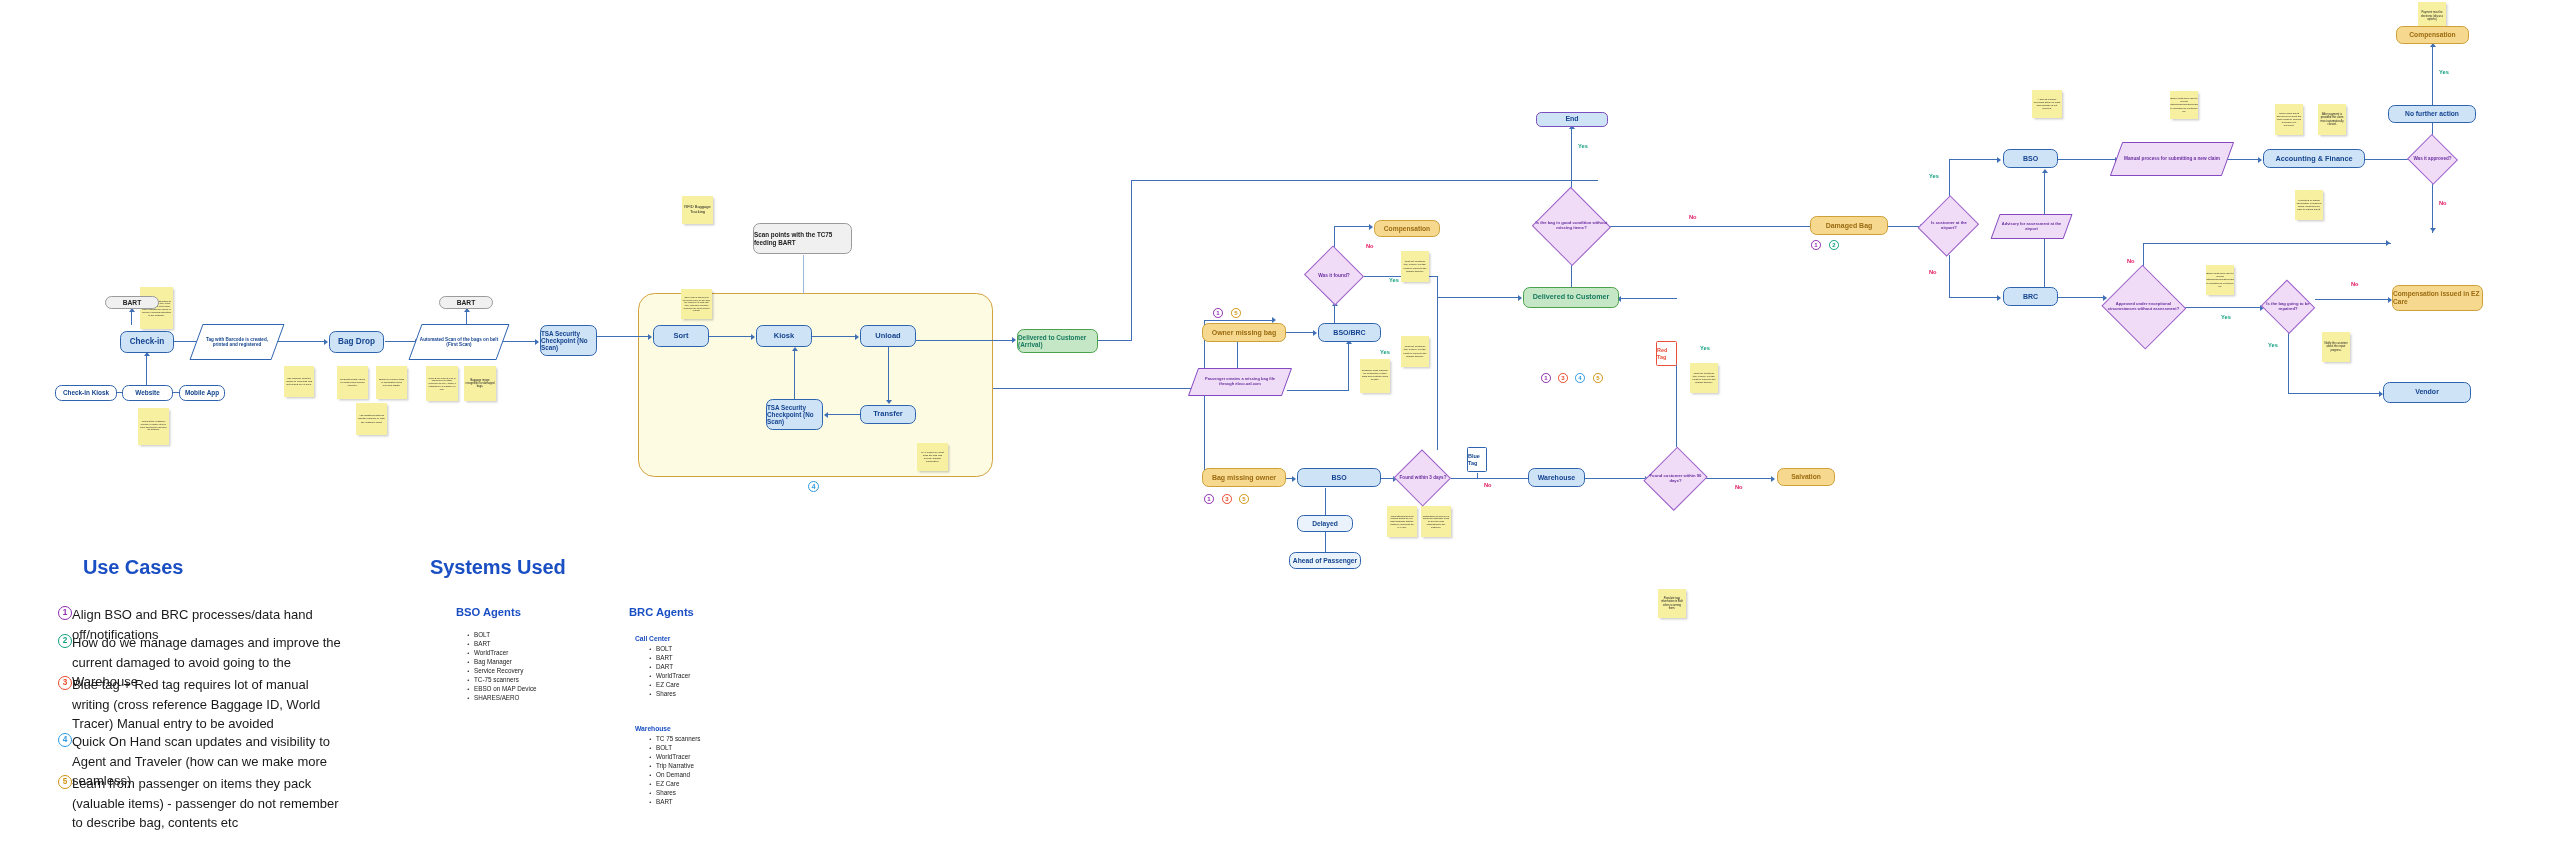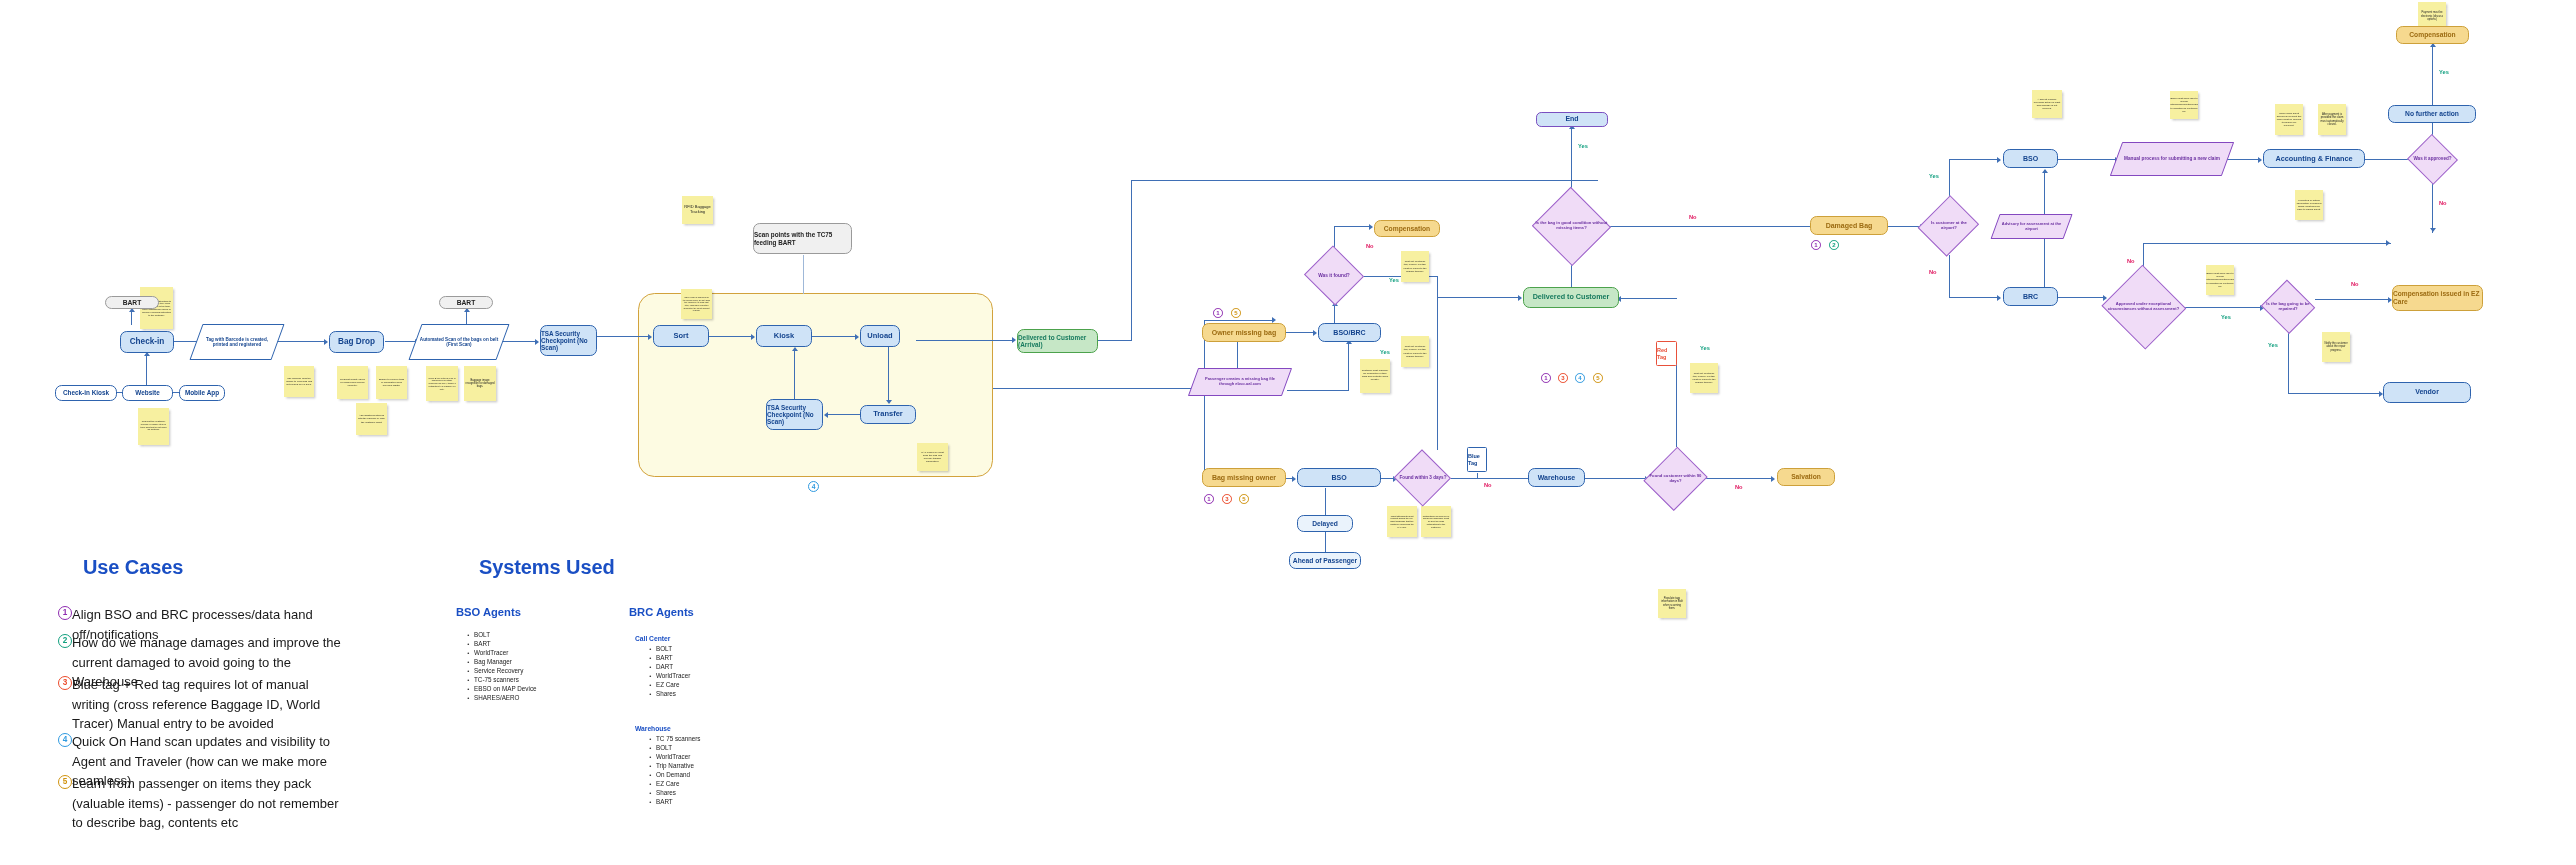--- a/index.html
+++ b/index.html
@@ -218,21 +218,21 @@
 
   <div class="sticky" style="left:682px; top:196px; width:31px; height:28px; font-size:4px;">RFID Baggage Tracking</div>
 
   <div class="node sys" style="left:753px; top:223px; width:99px; height:31px; font-size:6.3px;">Scan points with the TC75 feeding BART</div>
   <div class="ln v" style="left:803px; top:255px; height:39px; background:#9fb8d8;"></div>
 
   <div class="sticky" style="left:681px; top:289px; width:31px; height:30px; font-size:2.1px;">When a bag is scanned for the wrong group, do not allow the employee to push past stop, encourage reporting accurately the count amount of bags.</div>
 
   <div class="node proc" style="left:653px; top:325px; width:56px; height:22.4px; font-size:7.5px;">Sort</div>
   <div class="node proc" style="left:756px; top:325px; width:56px; height:22.4px; font-size:7.5px;">Kiosk</div>
-  <div class="node proc" style="left:860px; top:325px; width:40px; height:22.4px; font-size:7.5px;">Unload</div>
+  <div class="node proc" style="left:860px; top:325px; width:56px; height:22.4px; font-size:7.5px;">Unload</div>
 
   <div class="ln h" style="left:597px; top:336px; width:52px;"></div>
   <div class="arrow r" style="left:648px; top:334px;"></div>
   <div class="ln h" style="left:709px; top:336px; width:43px;"></div>
   <div class="arrow r" style="left:751px; top:334px;"></div>
   <div class="ln h" style="left:812px; top:336px; width:43px;"></div>
   <div class="arrow r" style="left:855px; top:334px;"></div>
 
   <div class="node proc" style="left:766px; top:399px; width:57px; height:31px; font-size:6.3px;">TSA Security Checkpoint (No Scan)</div>
   <div class="node proc" style="left:860px; top:405px; width:56px; height:19.4px; font-size:7.5px;">Transfer</div>
@@ -498,21 +498,21 @@
 </div>
 <div class="uc-row" style="left:58px; top:732px;">
   <div class="uc-badge b4">4</div>
   <div class="uc-text">Quick On Hand scan updates and visibility to Agent and Traveler (how can we make more seamless)</div>
 </div>
 <div class="uc-row" style="left:58px; top:774px;">
   <div class="uc-badge b5">5</div>
   <div class="uc-text">Learn from passenger on items they pack (valuable items) - passenger do not remember to describe bag, contents etc</div>
 </div>
 
-<div class="panel-title" style="left:479px; top:556px;">Systems Used</div>
+<div class="panel-title" style="left:430px; top:556px;">Systems Used</div>
 
 <div class="sub-title" style="left:456px; top:606px;">BSO Agents</div>
 <ul class="blist" style="left:465px; top:631px;">
   <li>BOLT</li>
   <li>BART</li>
   <li>WorldTracer</li>
   <li>Bag Manager</li>
   <li>Service Recovery</li>
   <li>TC-75 scanners</li>
   <li>EBSO on MAP Device</li>

